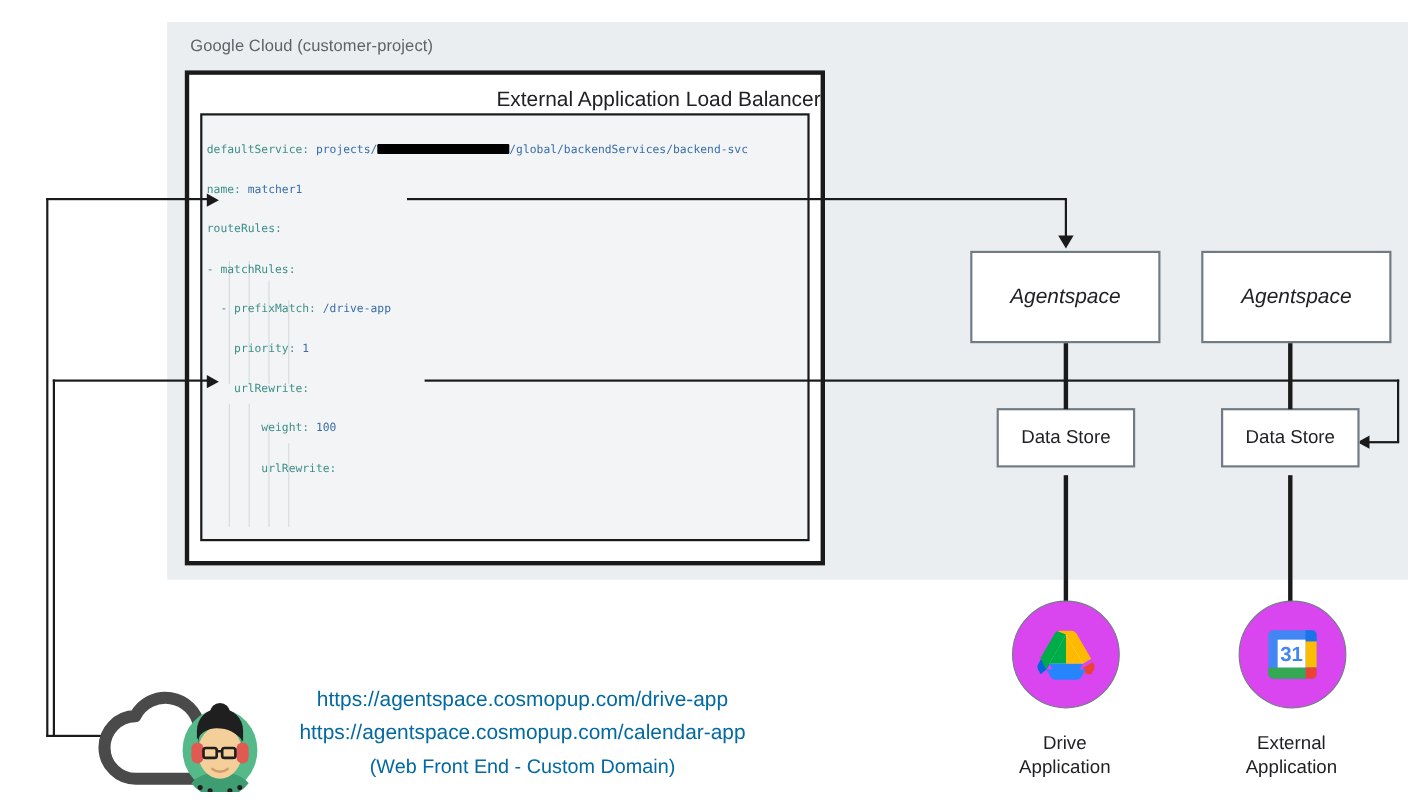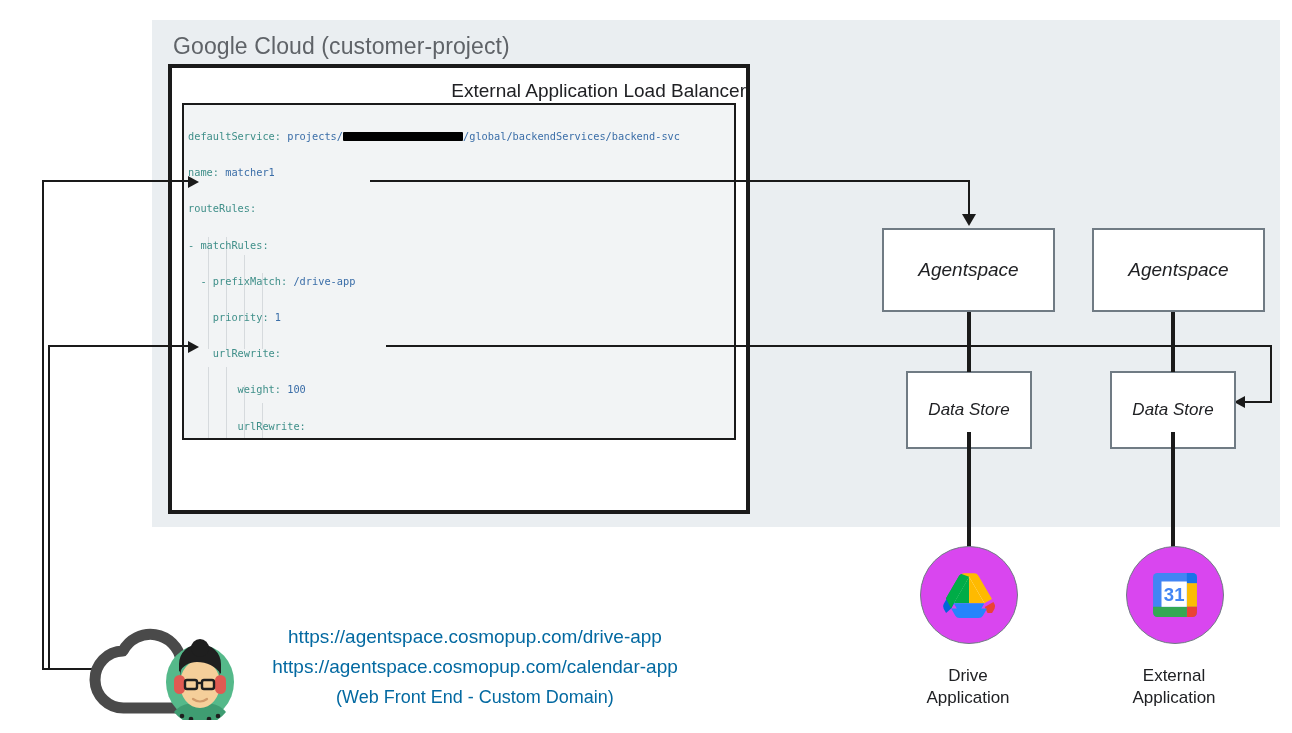--- a/index.html
+++ b/index.html
@@ -10,36 +10,36 @@
   }
   .stage{position:absolute;inset:0;}
 
   
   .gc-region{
     position:absolute;left:152px;top:20px;width:1128px;height:507px;
     background:#eaeef1;
   }
   .gc-label{
     position:absolute;left:173px;top:33px;
-    font-size:23px;color:#5f6368;letter-spacing:.1px;white-space:nowrap;
+    font-size:15px;color:#5f6368;letter-spacing:.1px;white-space:nowrap;
   }
 
   
   .lb-box{
     position:absolute;left:168px;top:64px;width:582px;height:450px;
     background:#ffffff;border:4px solid #1a1a1a;box-sizing:border-box;
   }
   .lb-title{
     position:absolute;left:0;right:0;top:12px;text-align:right;
     font-size:19px;color:#202124;white-space:nowrap;
   }
 
   
   .code-box{
-    position:absolute;left:182px;top:103px;width:554px;height:337px;
+    position:absolute;left:182px;top:103px;width:554px;height:389px;
     background:#f2f4f5;border:2px solid #1a1a1a;box-sizing:border-box;
     overflow:hidden;
   }
   .code-inner{
     position:absolute;left:4px;top:4px;right:0;bottom:0;
     font-family:"DejaVu Sans Mono","Liberation Mono",monospace;
     font-size:10.3px;line-height:18.1px;white-space:pre;
   }
   .ln{height:18.1px;white-space:pre;}
   .k{color:#3f8f89;}
@@ -51,21 +51,21 @@
   
   .guide{position:absolute;width:1px;background:#d6dadd;}
 
   
   .node{
     position:absolute;background:#ffffff;border:2px solid #707b84;
     box-sizing:border-box;display:flex;align-items:center;justify-content:center;
     color:#202124;
   }
   .agentspace{width:173px;height:84px;font-size:19px;font-style:italic;}
-  .datastore{width:126px;height:78px;font-size:17px;font-style:italic;}
+  .datastore{width:126px;height:54px;font-size:17px;}
 
   #agentspace-1{left:882px;top:228px;}
   #agentspace-2{left:1092px;top:228px;}
   #datastore-1{left:906px;top:371px;}
   #datastore-2{left:1110px;top:371px;}
 
   
   .wire{position:absolute;background:#1a1a1a;}
   .wire.v{width:4px;}
   

